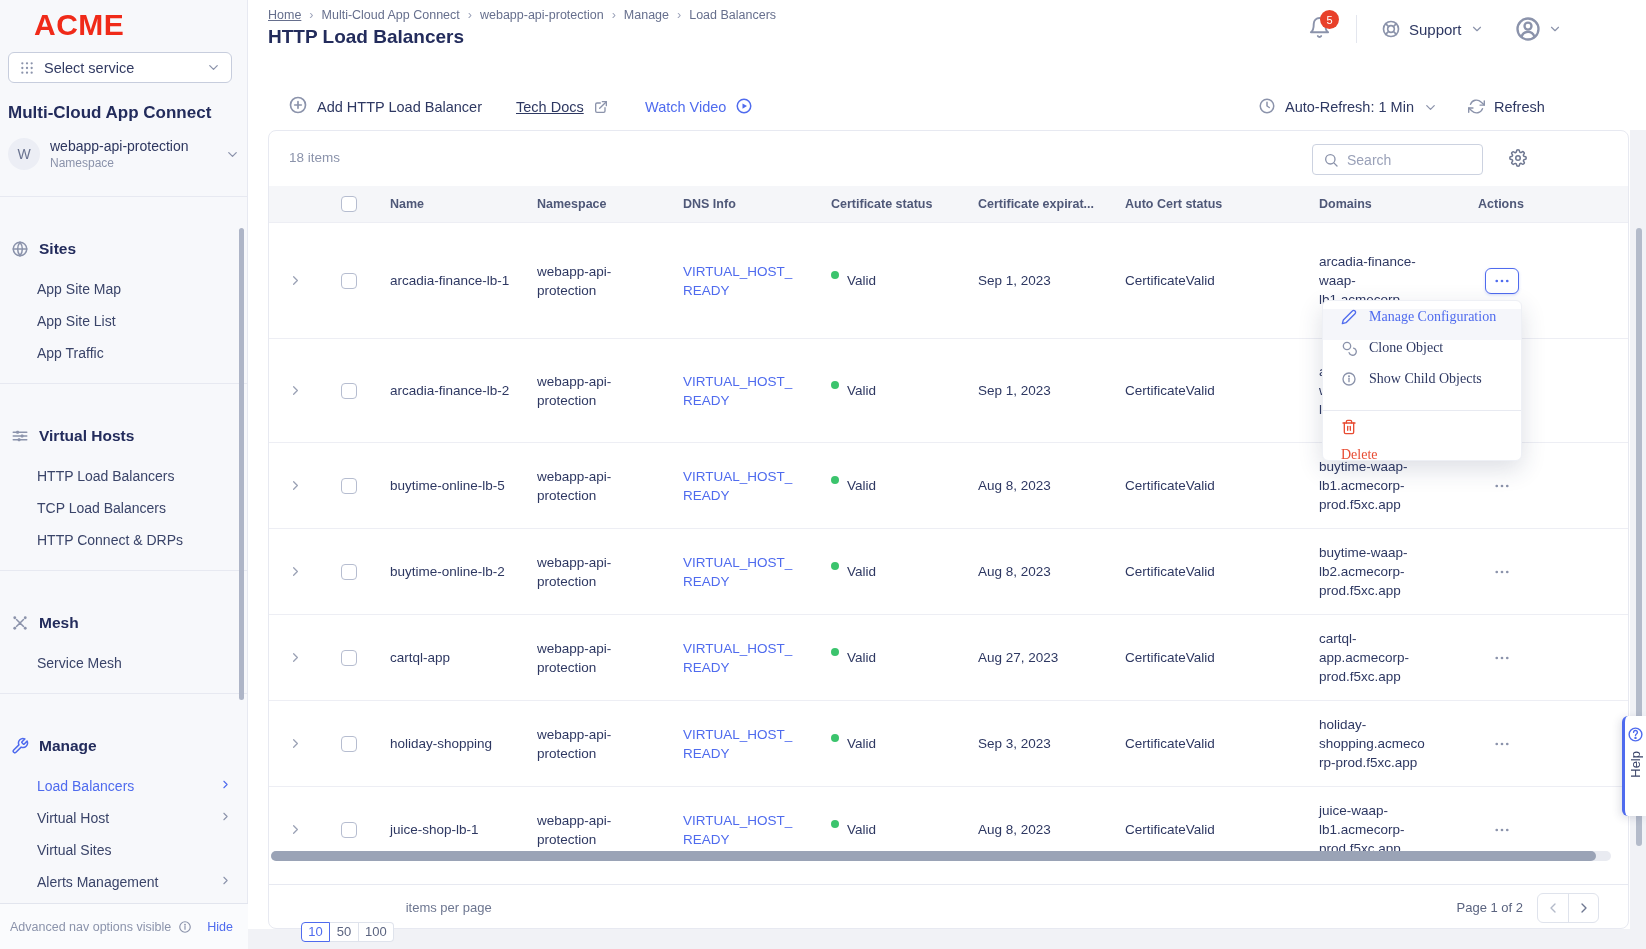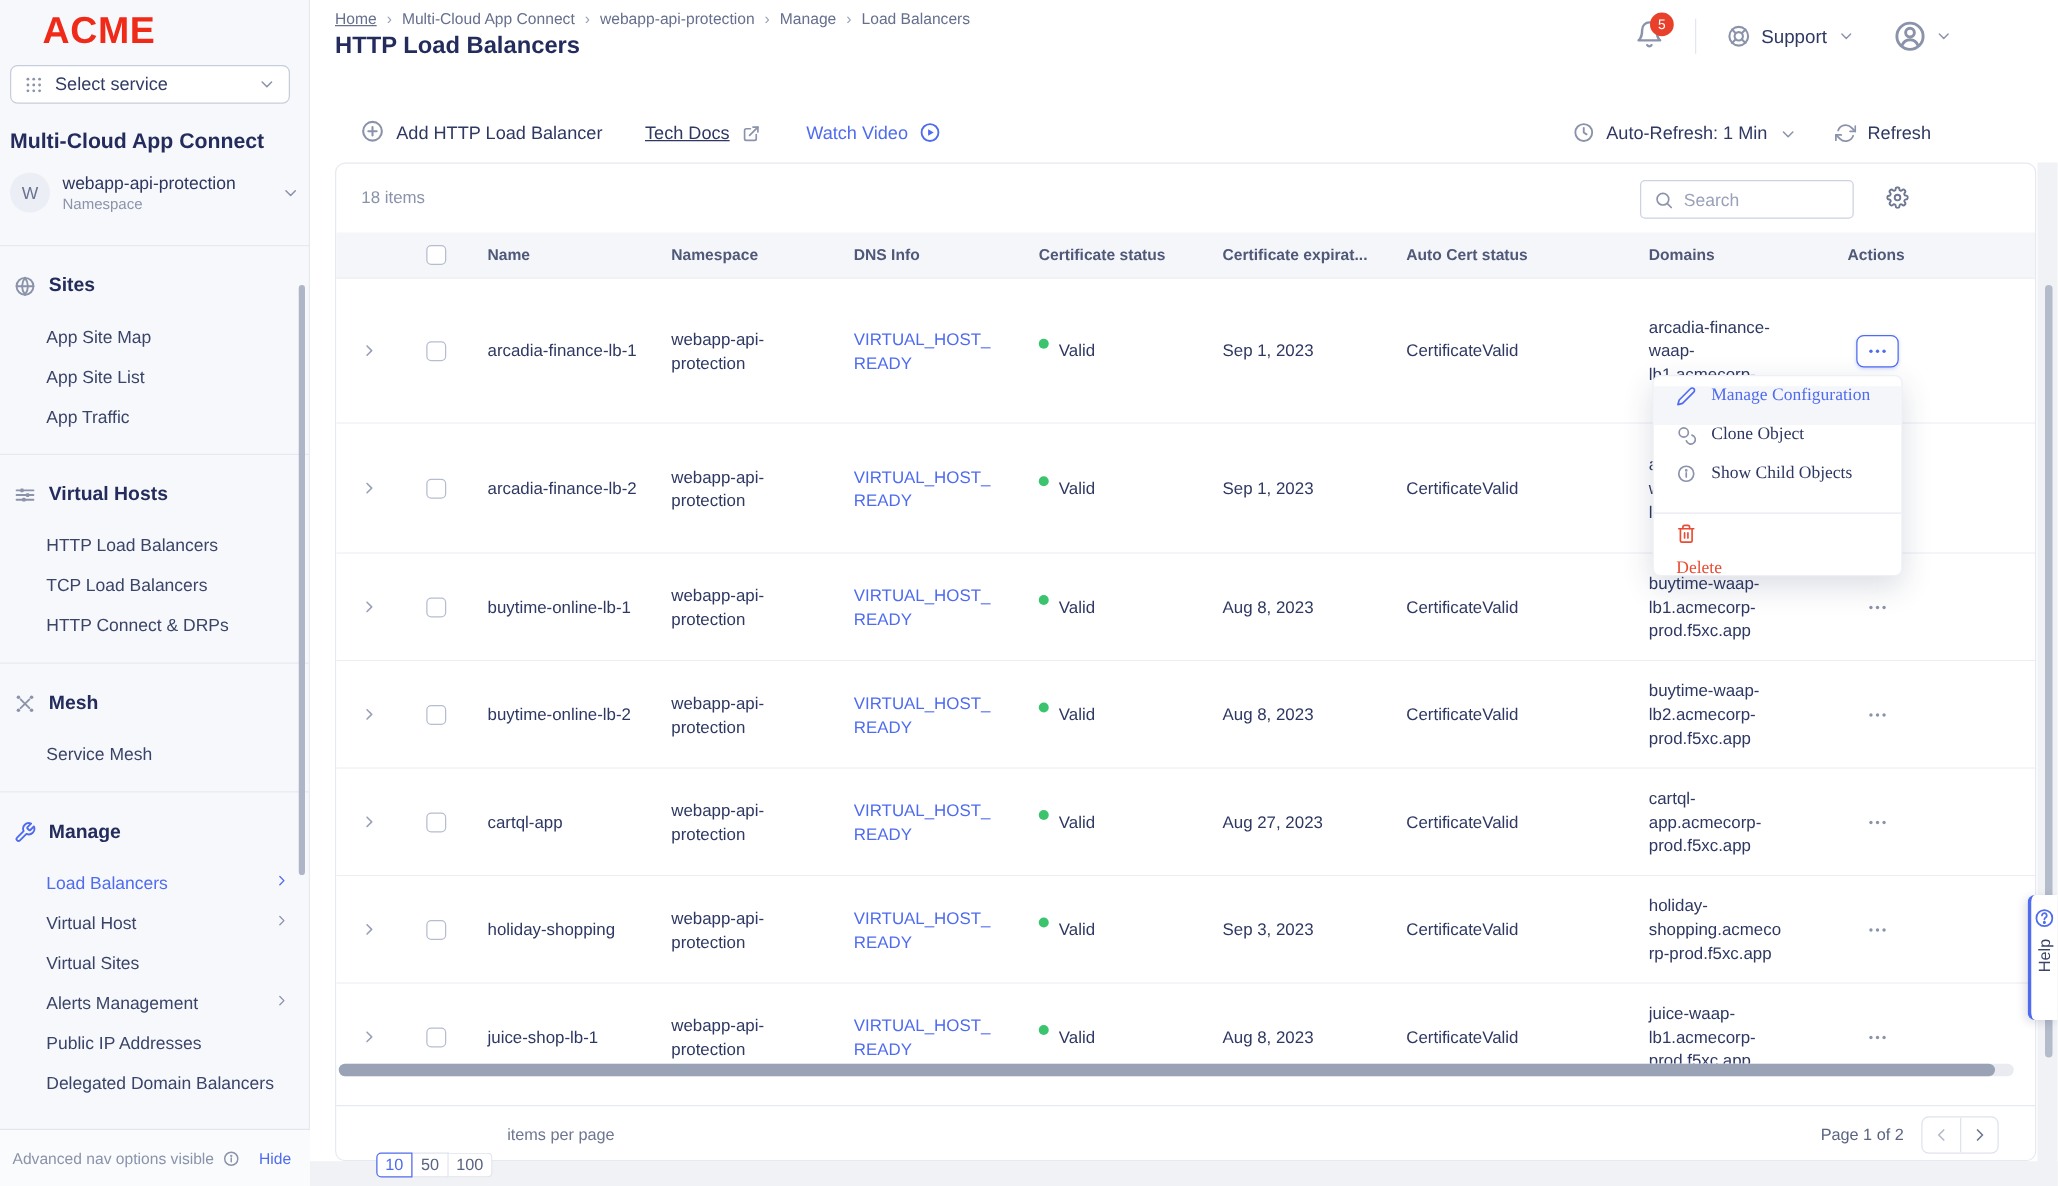--- a/index.html
+++ b/index.html
@@ -27,21 +27,21 @@
   .ns-row{position:absolute; left:8px; top:138px; width:232px; display:flex; align-items:center; gap:10px; cursor:pointer;}
   .ns-avatar{width:32px; height:32px; border-radius:50%; background:#eceef5; color:#6a7390;
     font-size:14px; display:flex; align-items:center; justify-content:center;}
   .ns-name{font-size:14px; color:#2d365f;}
   .ns-type{font-size:12px; color:var(--gray); margin-top:2px;}
   .ns-row .chev{margin-left:auto;}
   .nav{position:absolute; left:0; top:196px; width:248px; height:707px; overflow:hidden; border-top:1px solid var(--border);}
   .nav-section{padding:16px 0 14px; border-bottom:1px solid var(--border);}
   .nav-section:last-child{border-bottom:none;}
   .section-head{height:32px; display:flex; align-items:center; gap:10px; padding:0 14px 0 11px;
-    margin-bottom:8px; font-size:15.5px; font-weight:700; color:var(--navy-dark);}
+    margin-bottom:8px; font-size:15.5px; font-weight:700; color:var(--navy-dark);margin-top:20px;}
   .nav-item{padding:6px 16px 6px 37px; font-size:14px; line-height:20px; color:#3a4469;
     display:flex; align-items:flex-start; cursor:pointer;}
   .nav-item .chev{margin-left:auto; margin-top:2px;}
   .nav-item.active{color:var(--blue);}
   .nav-item.active .chev{color:var(--blue);}
   .nav-sb{position:absolute; right:3px; top:228px; width:5px; height:472px; border-radius:3px; background:#aeb5c7;}
   .sidebar-footer{position:absolute; left:0; top:903px; width:248px; height:46px; background:#fafbfd;
     border-top:1px solid #e2e5ee; display:flex; align-items:center; gap:7px; padding:0 10px;
     font-size:12.5px; color:var(--gray); z-index:5;}
   .hide-link{color:var(--blue); margin-left:8px; cursor:pointer;}
@@ -522,21 +522,21 @@
           <div class="cell-center">
             <span class="icn expander">
               <svg viewBox="0 0 24 24" width="15" height="15" fill="none" stroke="currentColor" stroke-width="2" stroke-linecap="round" stroke-linejoin="round">
                 <polyline points="9 6 15 12 9 18"></polyline>
               </svg>
             </span>
           </div>
           <div class="cell-center">
             <span class="cb"></span>
           </div>
-          <div class="td td-name">buytime-online-lb-1</div>
+          <div class="td td-name">buytime-online-lb-5</div>
           <div class="td td-ns">webapp-api-protection</div>
           <div class="td td-dns">VIRTUAL_HOST_READY</div>
           <div class="status">
             <span class="dot"></span>
             <span>Valid</span>
           </div>
           <div class="td td-exp">Aug 8, 2023</div>
           <div class="td td-auto">CertificateValid</div>
           <div class="td td-domains">buytime-waap-lb1.acmecorp-prod.f5xc.app</div>
           <div>

